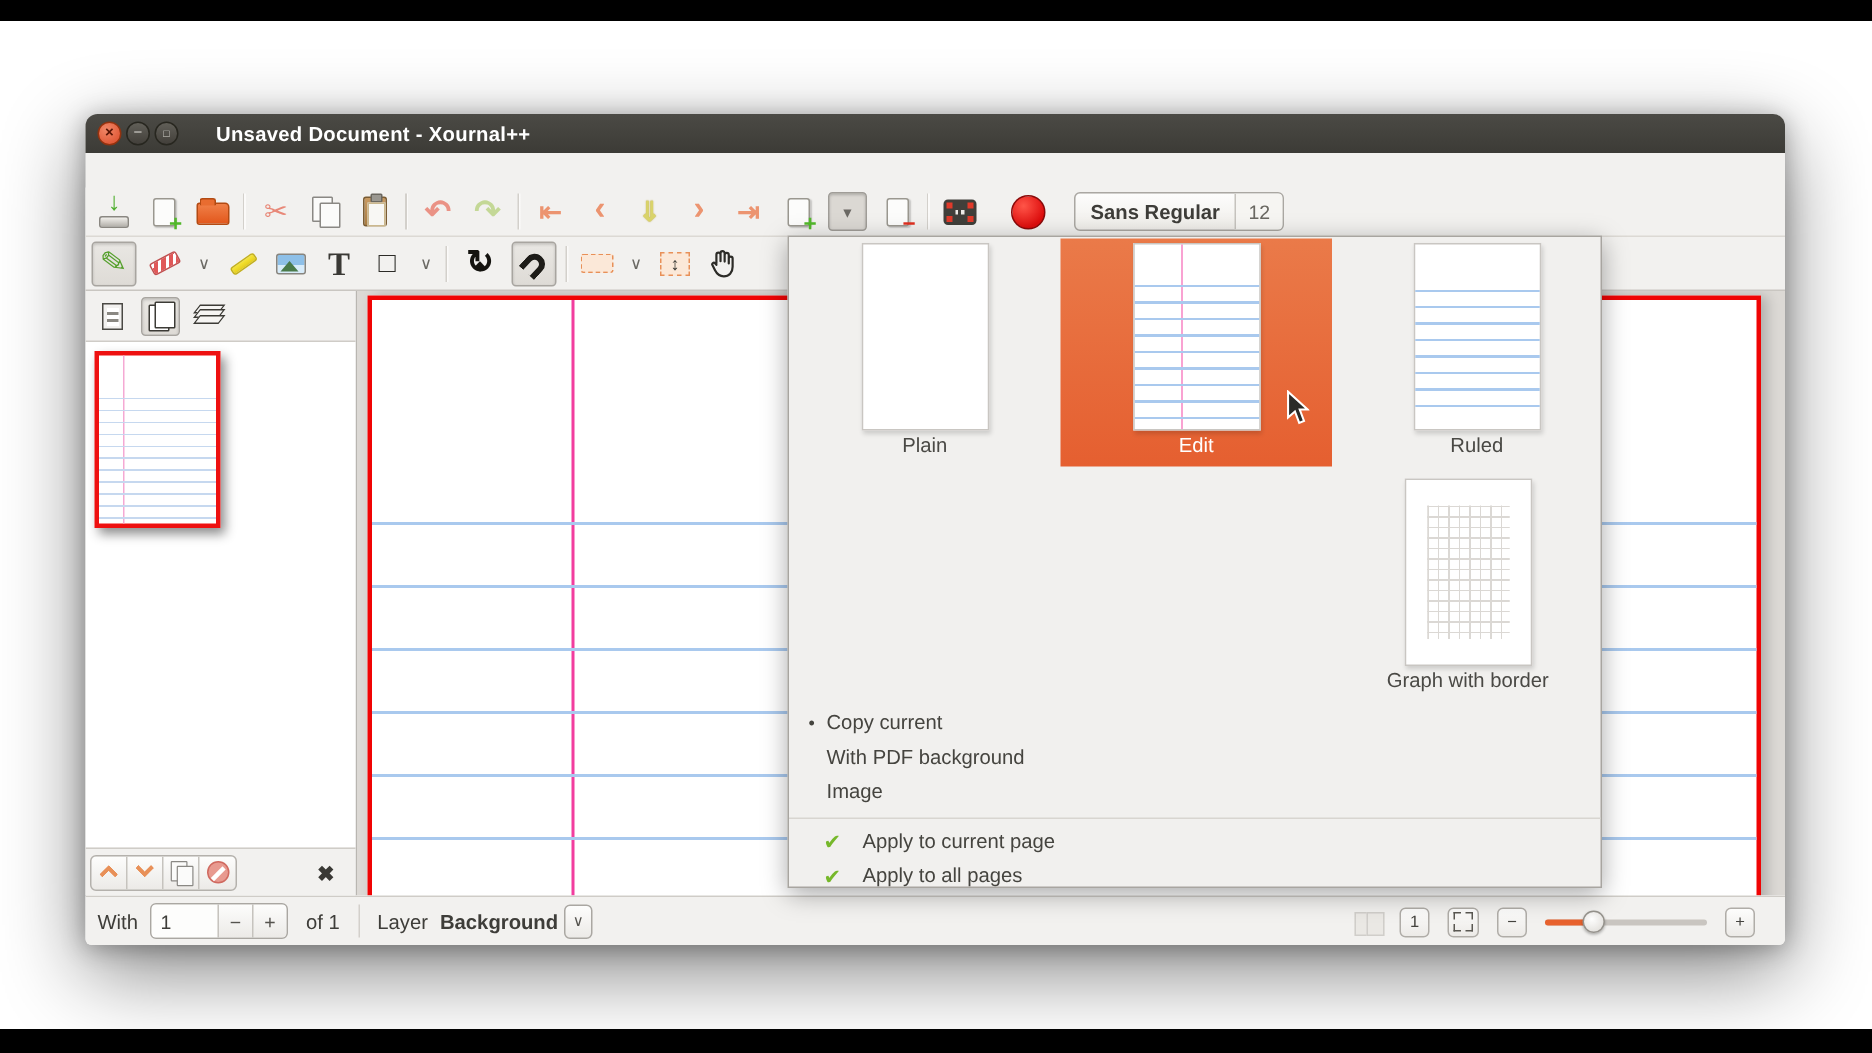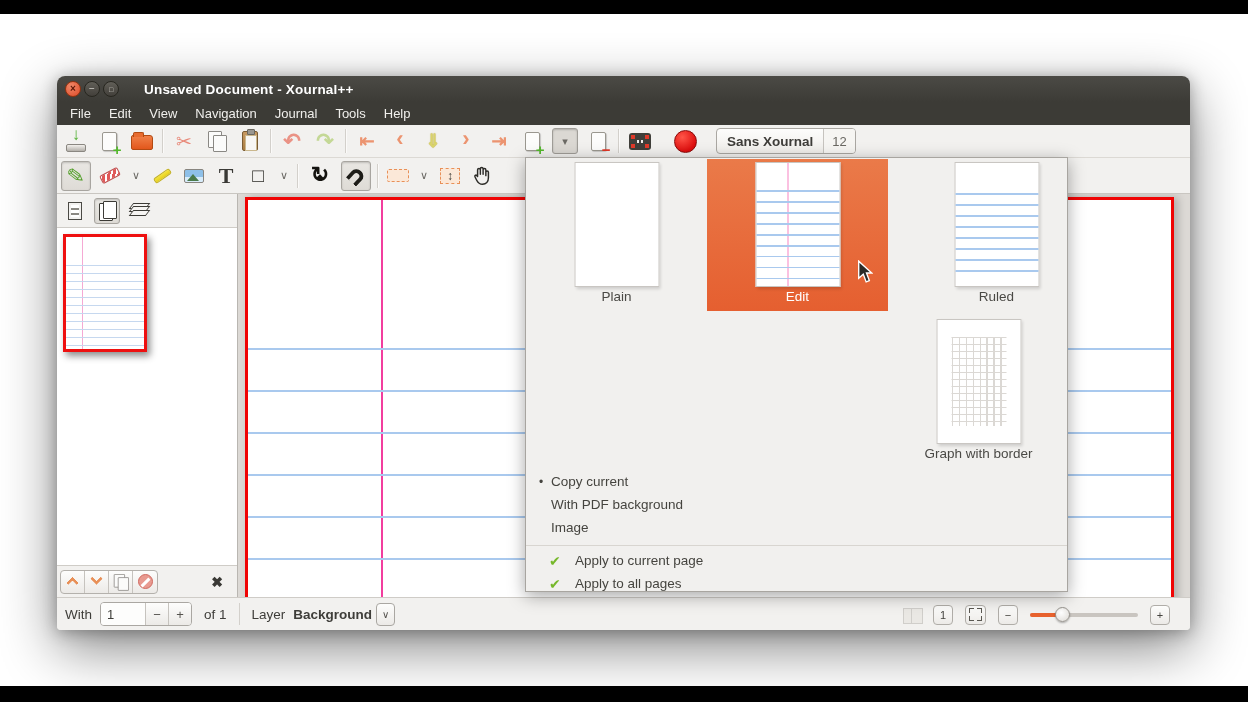--- a/index.html
+++ b/index.html
@@ -205,29 +205,20 @@
 <div class="desktop">
   <div class="window">
 
     <div class="titlebar">
       <div class="wbtn close">×</div>
       <div class="wbtn min">−</div>
       <div class="wbtn max">□</div>
       <div class="wtitle">Unsaved Document - Xournal++</div>
     </div>
 
-    <div class="menubar">
-      <span class="menu-item">File</span>
-      <span class="menu-item">Edit</span>
-      <span class="menu-item">View</span>
-      <span class="menu-item">Navigation</span>
-      <span class="menu-item">Journal</span>
-      <span class="menu-item">Tools</span>
-      <span class="menu-item">Help</span>
-    </div>
 
     <div class="toolbar1">
       <div class="tb-btn">
         <span class="icon-save">
           <span class="arr">↓</span>
           <span class="tray"></span>
         </span>
       </div>
       <div class="tb-btn">
         <span class="icon-page">
@@ -287,21 +278,21 @@
       <div class="tb-btn">
         <span class="icon-fullscreen">
             <i class="c1"></i>
             <i class="c2"></i>
             <i class="c3"></i>
             <i class="c4"></i>
           </span>
       </div>
       <div class="icon-record"></div>
       <div class="font-btn">
-        <span class="font-name">Sans Xournal</span>
+        <span class="font-name">Sans Regular</span>
         <span class="font-size">12</span>
       </div>
     </div>
 
     <div class="toolbar2">
       <div class="tb-btn big active">
         <span class="glyph-pen">✎</span>
       </div>
       <div class="tb-btn">
         <span class="icon-eraser"></span>
@@ -436,21 +427,21 @@
         <div class="thumb"></div>
         <div class="tlabel">Plain</div>
       </div>
       <div class="cell selected t-lined" style="left:181px;top:1px;">
         <div class="thumb">
           <div class="tvline"></div>
           <div class="tlines"></div>
         </div>
         <div class="tlabel">Edit</div>
       </div>
-      <div class="cell t-ruled" style="left:380px;top:1px;">
+      <div class="cell t-ruled" style="left:368px;top:1px;">
         <div class="thumb">
           <div class="tlines"></div>
         </div>
         <div class="tlabel">Ruled</div>
       </div>
       <div class="cell t-gborder" style="left:362px;top:158px;">
         <div class="thumb">
             <div class="g grid-bg"></div>
           </div>
         <div class="tlabel">Graph with border</div>

